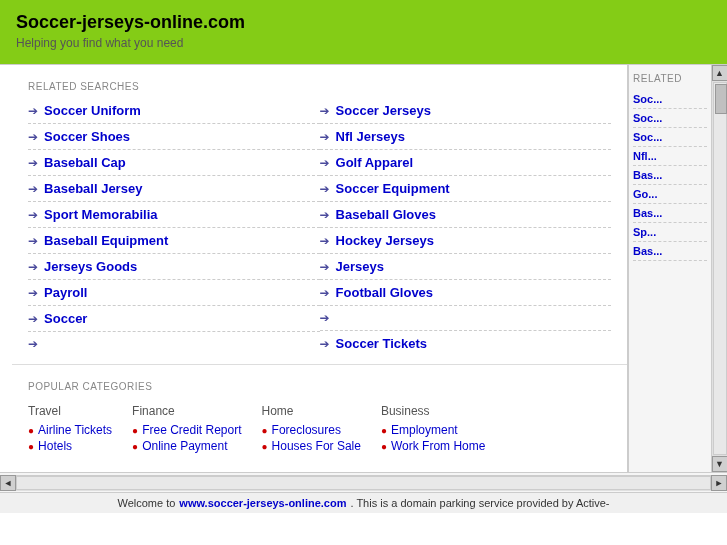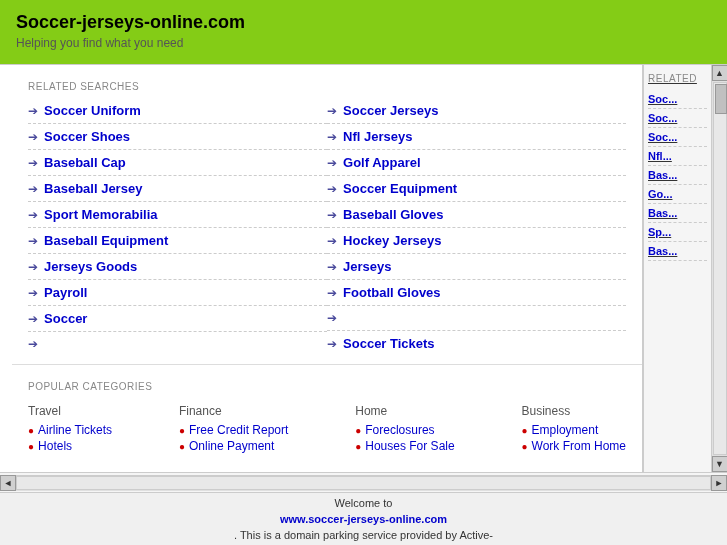--- a/index.html
+++ b/index.html
@@ -85,26 +85,25 @@
 
     .search-link {
       color: #0000cc;
       text-decoration: none;
       font-weight: bold;
       font-size: 13px;
     }
 
     
     #right-sidebar {
-      width: 68px;
+      width: 83px;
       background: #f5f5f5;
       border-left: 1px solid #ccc;
       padding: 8px 4px;
       flex-shrink: 0;
-      text-decoration: underline;
     }
 
     .sidebar-section-label {
       font-size: 10px;
       color: #888;
       text-transform: uppercase;
       letter-spacing: 0.5px;
       margin-bottom: 6px;
     }
 
@@ -164,21 +163,20 @@
     
     #popular-section {
       padding: 8px 16px;
       border-top: 1px solid #ddd;
     }
 
     .pop-columns {
       display: flex;
       gap: 20px;
       margin-top: 6px;
-      justify-content: space-between;
     }
 
     .pop-col h3 {
       font-size: 12px;
       font-weight: normal;
       color: #555;
       margin-bottom: 4px;
     }
 
     .pop-link {
@@ -201,21 +199,20 @@
       background: #f0f0f0;
       border-top: 1px solid #ccc;
       padding: 4px 8px;
       font-size: 11px;
       color: #333;
       text-align: center;
       display: flex;
       justify-content: center;
       align-items: center;
       gap: 4px;
-      flex-direction: column;
     }
 
     #bottom-bar a {
       color: #0000cc;
       font-weight: bold;
       text-decoration: none;
     }
 
     
     #h-scrollbar {

